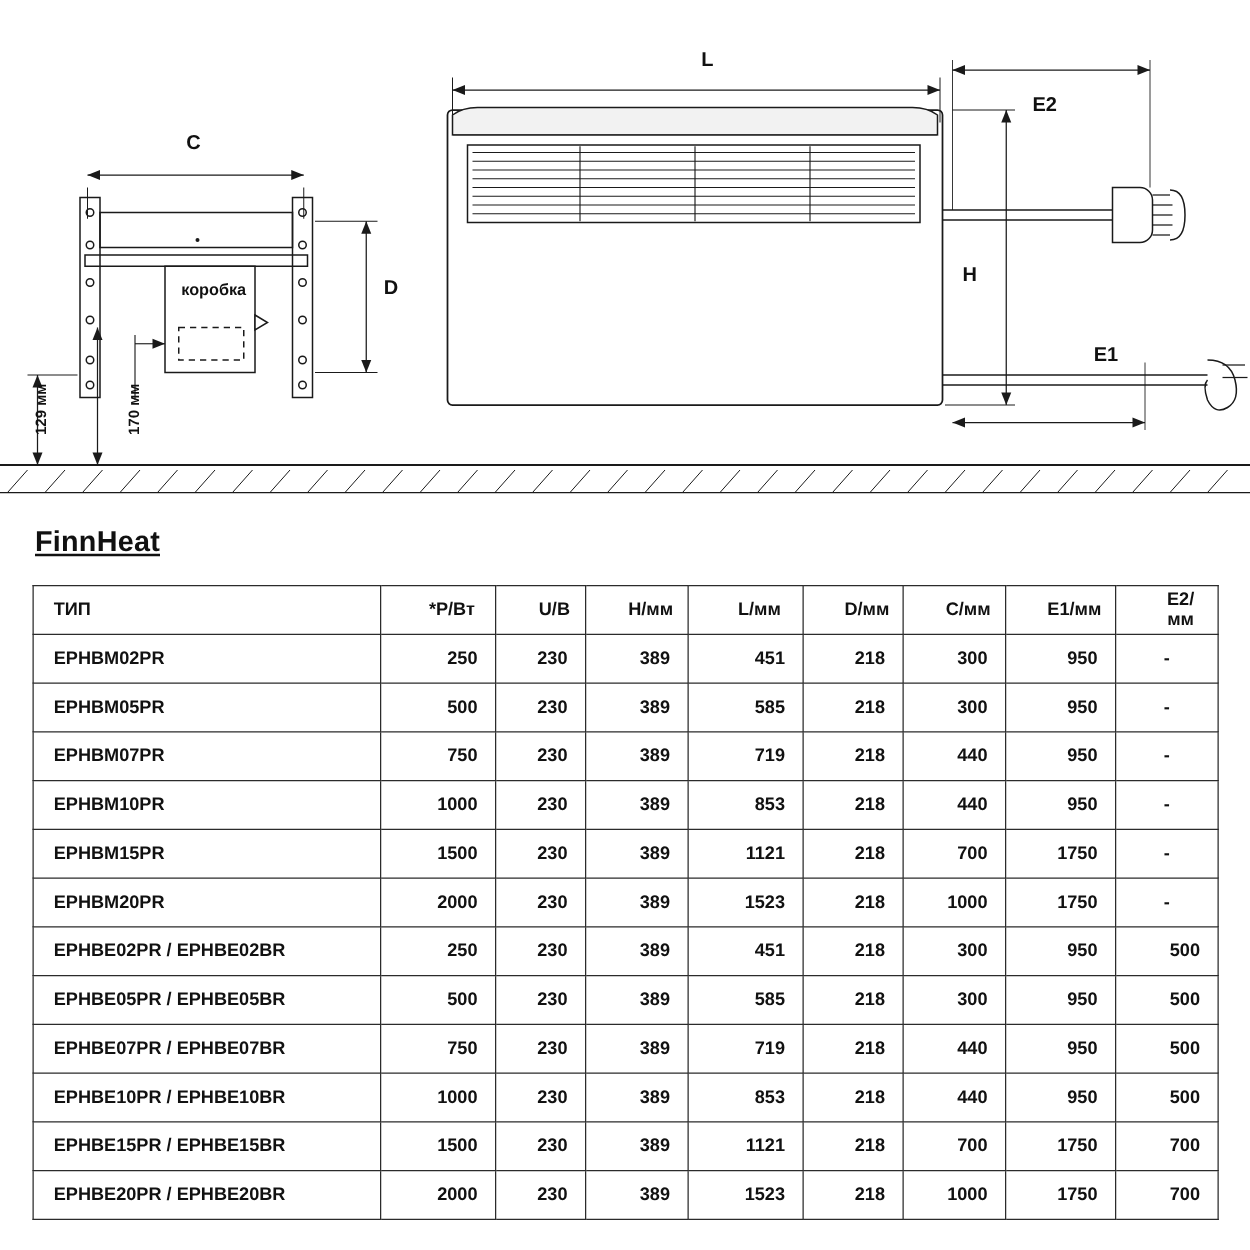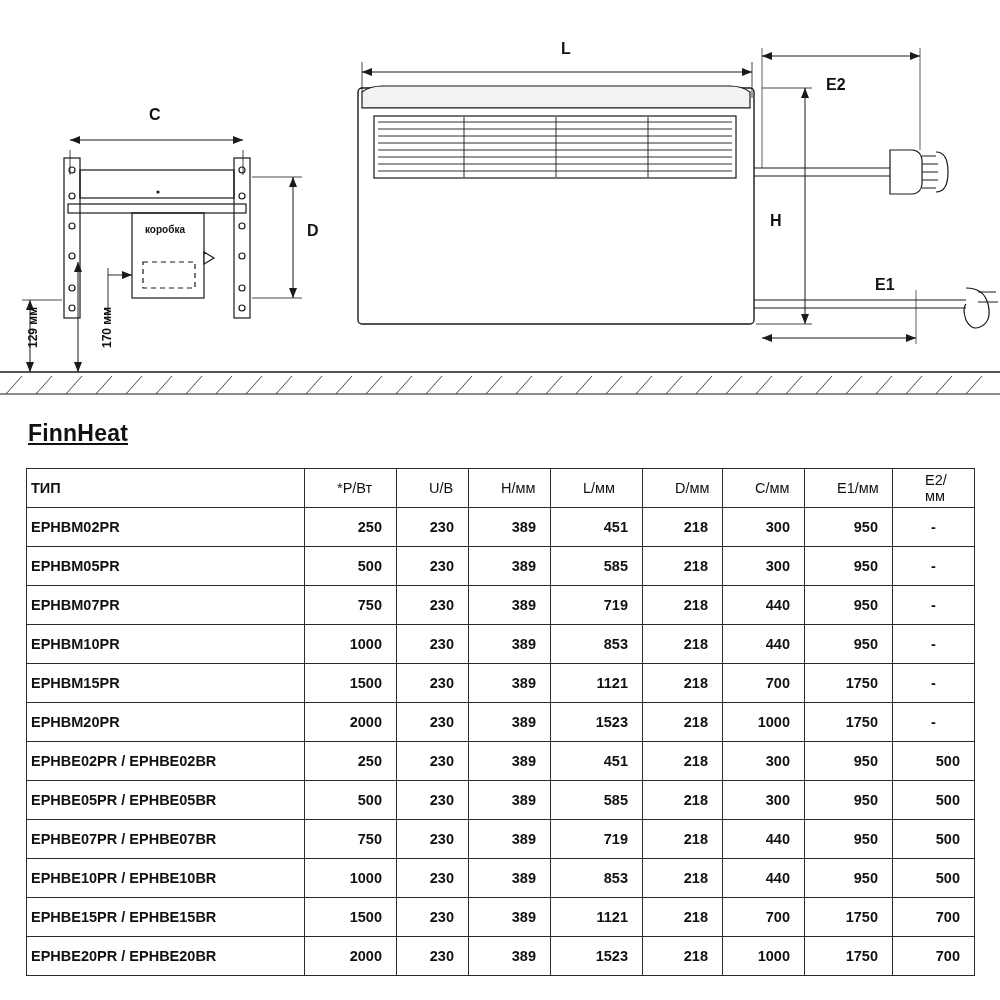--- a/index.html
+++ b/index.html
@@ -65,29 +65,29 @@
   }
   table.spec th,
   table.spec td {
     border: 1px solid #2b2b2b;
     height: 38px;
     font-size: 14.5px;
     color: #111;
     padding: 0 10px;
   }
   table.spec th {
-    font-weight: normal;
-    text-align: left;
+    font-weight: bold;
+    text-align: center;
     padding-left: 32px;
   }
   table.spec th.first,
   table.spec td.first {
     text-align: left;
     font-weight: bold;
-    padding-left: 4px;
+    padding-left: 16px;
   }
   table.spec td {
     text-align: right;
     font-weight: bold;
     padding-right: 14px;
   }
   table.spec td.dash {
     text-align: center;
     padding-right: 10px;
   }
@@ -262,21 +262,21 @@
     </g>
   </svg>
 
   
   <div class="lbl" style="left:149px; top:106px;">C</div>
   <div class="lbl" style="left:307px; top:222px;">D</div>
   <div class="lbl" style="left:561px; top:40px;">L</div>
   <div class="lbl" style="left:826px; top:40px;margin-top:36px;">E2</div>
   <div class="lbl" style="left:770px; top:212px;">H</div>
   <div class="lbl" style="left:855px; top:276px;margin-left:20px;">E1</div>
-  <div class="lbl" style="left:145px; top:224px; font-size:10px;text-align:center;">коробка</div>
+  <div class="lbl" style="left:145px; top:224px; font-size:13px;text-align:center;">коробка</div>
   <div class="lbl small vert" style="left:26px; top:348px;">129 мм</div>
   <div class="lbl small vert" style="left:100px; top:348px;">170 мм</div>
 </div>
 
 <div class="title">FinnHeat</div>
 
 <div class="table-wrap">
   <table class="spec">
     <colgroup>
       <col class="c0">

